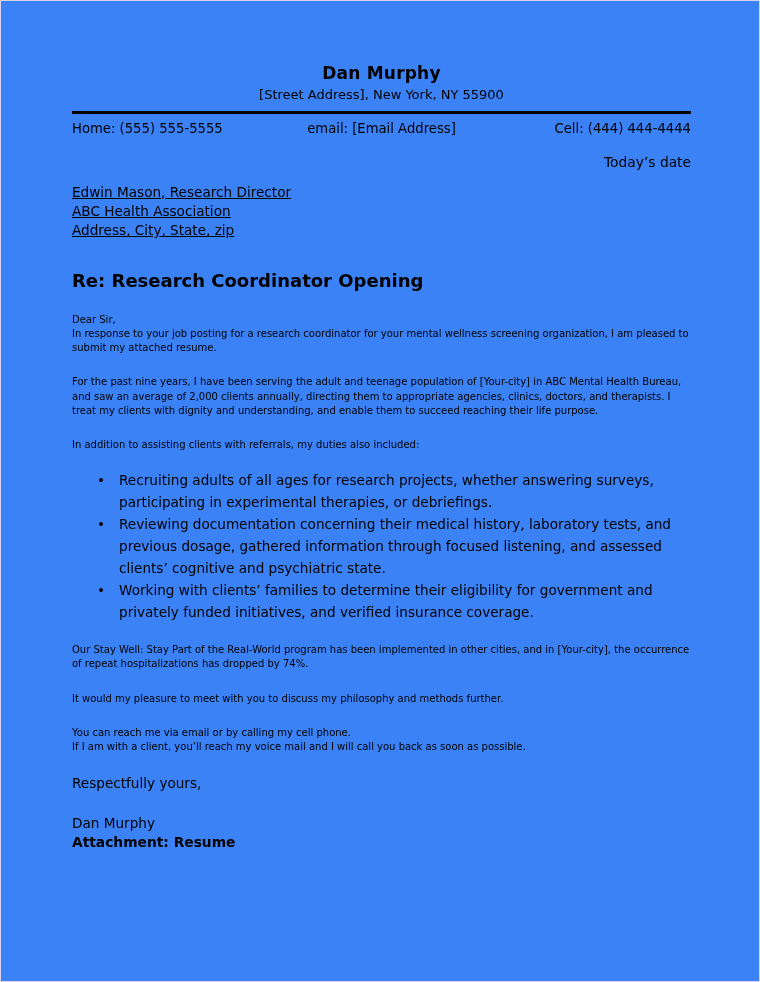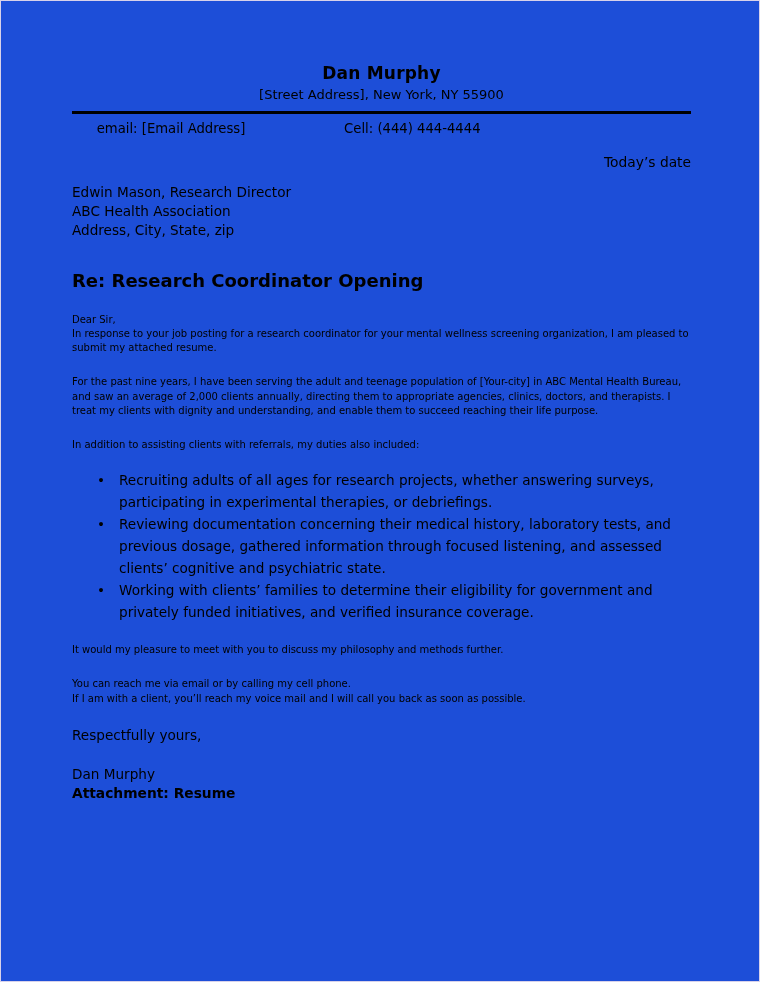--- a/index.html
+++ b/index.html
@@ -8,21 +8,21 @@
     background: #ffffff;
   }
   body {
     font-family: "DejaVu Sans", sans-serif;
   }
   .page {
     position: relative;
     width: 760px;
     height: 982px;
     box-sizing: border-box;
-    background: #1d4ed8;
+    background: #3b82f6;
     border: 1px solid #d8d2ea;
     overflow: hidden;
   }
   .sheet {
     position: absolute;
     left: 71px;
     top: 0;
     width: 619px;
   }
 
@@ -69,21 +69,21 @@
     margin-top: 18px;
   }
 
   
   .recipient {
     margin-top: 13px;
     font-size: 13.6px;
     color: #000;
     line-height: 1.42;
   }
-  .recipient div { white-space: pre; }
+  .recipient div { white-space: pre; text-decoration: underline; }
 
   .subject {
     margin-top: 27px;
     font-size: 18px;
     font-weight: bold;
     color: #000;
     line-height: 1.4;
   }
 
   .para {
@@ -133,20 +133,21 @@
   <div class="sheet">
 
     <div class="letterhead">
       <div class="name">Dan Murphy</div>
       <div class="address-line">[Street Address], New York, NY 55900</div>
     </div>
 
     <div class="rule"></div>
 
     <div class="contact-row">
+      <span class="contact-left">Home: (555) 555-5555</span>
       <span class="contact-center">email: [Email Address]</span>
       <span class="contact-right">Cell: (444) 444-4444</span>
     </div>
 
     <div class="date-line">Today’s date</div>
 
     <div class="recipient">
       <div>Edwin Mason, Research Director</div>
       <div>ABC Health Association</div>
       <div>Address, City, State, zip</div>
@@ -169,20 +170,21 @@
       <li>
         <span class="dot">•</span>
         <span>Reviewing documentation concerning their medical history, laboratory tests, and previous dosage, gathered information through focused listening, and assessed clients’ cognitive and psychiatric state.</span>
       </li>
       <li>
         <span class="dot">•</span>
         <span>Working with clients’ families to determine their eligibility for government and privately funded initiatives, and verified insurance coverage.</span>
       </li>
     </ul>
 
+    <div class="para">Our Stay Well: Stay Part of the Real-World program has been implemented in other cities, and in [Your-city], the occurrence of repeat hospitalizations has dropped by 74%.</div>
 
     <div class="para">It would my pleasure to meet with you to discuss my philosophy and methods further.</div>
 
     <div class="para">You can reach me via email or by calling my cell phone.</div>
     <div class="para tight">If I am with a client, you’ll reach my voice mail and I will call you back as soon as possible.</div>
 
     <div class="sig-close">Respectfully yours,</div>
     <div class="sig-name">Dan Murphy</div>
     <div class="sig-attachment">Attachment: Resume</div>
 

